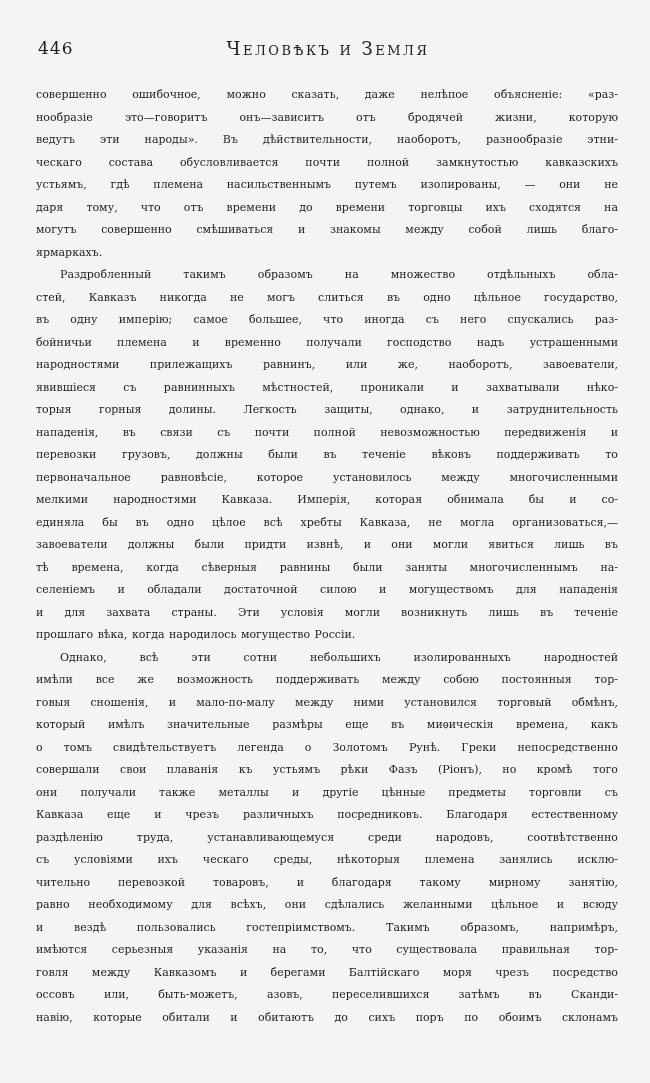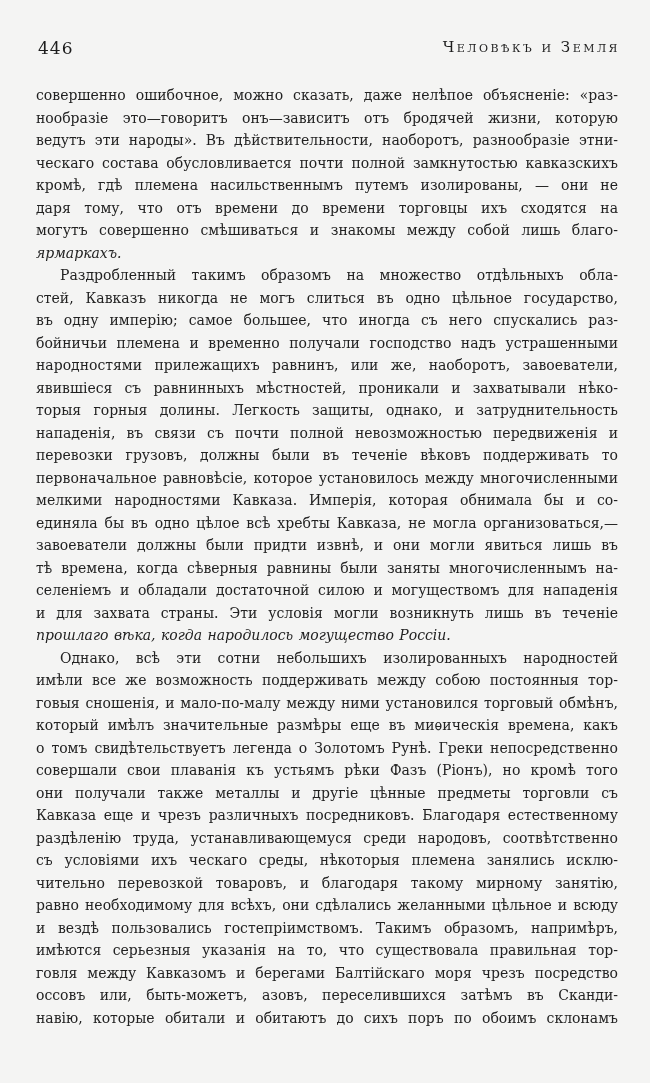--- a/index.html
+++ b/index.html
@@ -21,60 +21,59 @@
   }
   .pagenum {
     position: absolute;
     left: 2px; top: 0;
     font-size: 17px;
     letter-spacing: 1px;
     color: #1d1d1d;
   }
   .running-title {
     display: block;
-    text-align: right;
-    font-size: 15px;
+    text-align: center;
+    font-size: 18px;
     font-variant: small-caps;
     letter-spacing: 2.5px;
     color: #1d1d1d;
   }
   .body-text {
     position: absolute;
     top: 84px; left: 36px; right: 32px;
   }
   .para { margin: 0; padding: 0; }
   .line {
-    font-size: 14px;
+    font-size: 11px;
     line-height: 22.5px;
     text-align: justify;
     text-align-last: justify;
     word-spacing: 1px;
   }
   .line.indent { text-indent: 24px; }
   .line.endline {
     text-align: left;
     text-align-last: left;
-    font-style: italic;
   }
 </style>
 </head>
 <body>
 
 <div class="page">
   <div class="header">
     <span class="pagenum">446</span>
     <span class="running-title">Человѣкъ и Земля</span>
   </div>
   <div class="body-text" id="text-body">
       <div class="para">
         <div class="line">совершенно ошибочное, можно сказать, даже нелѣпое объясненіе: «раз-</div>
         <div class="line">нообразіе это—говоритъ онъ—зависитъ отъ бродячей жизни, которую</div>
         <div class="line">ведутъ эти народы». Въ дѣйствительности, наоборотъ, разнообразіе этни-</div>
         <div class="line">ческаго состава обусловливается почти полной замкнутостью кавказскихъ</div>
-        <div class="line">кромѣ, гдѣ племена насильственнымъ путемъ изолированы, — они не</div>
+        <div class="line">устьямъ, гдѣ племена насильственнымъ путемъ изолированы, — они не</div>
         <div class="line">даря тому, что отъ времени до времени торговцы ихъ сходятся на</div>
         <div class="line">могутъ совершенно смѣшиваться и знакомы между собой лишь благо-</div>
         <div class="line endline">ярмаркахъ.</div>
       </div>
       <div class="para">
         <div class="line indent">Раздробленный такимъ образомъ на множество отдѣльныхъ обла-</div>
         <div class="line">стей, Кавказъ никогда не могъ слиться въ одно цѣльное государство,</div>
         <div class="line">въ одну имперію; самое большее, что иногда съ него спускались раз-</div>
         <div class="line">бойничьи племена и временно получали господство надъ устрашенными</div>
         <div class="line">народностями прилежащихъ равнинъ, или же, наоборотъ, завоеватели,</div>

